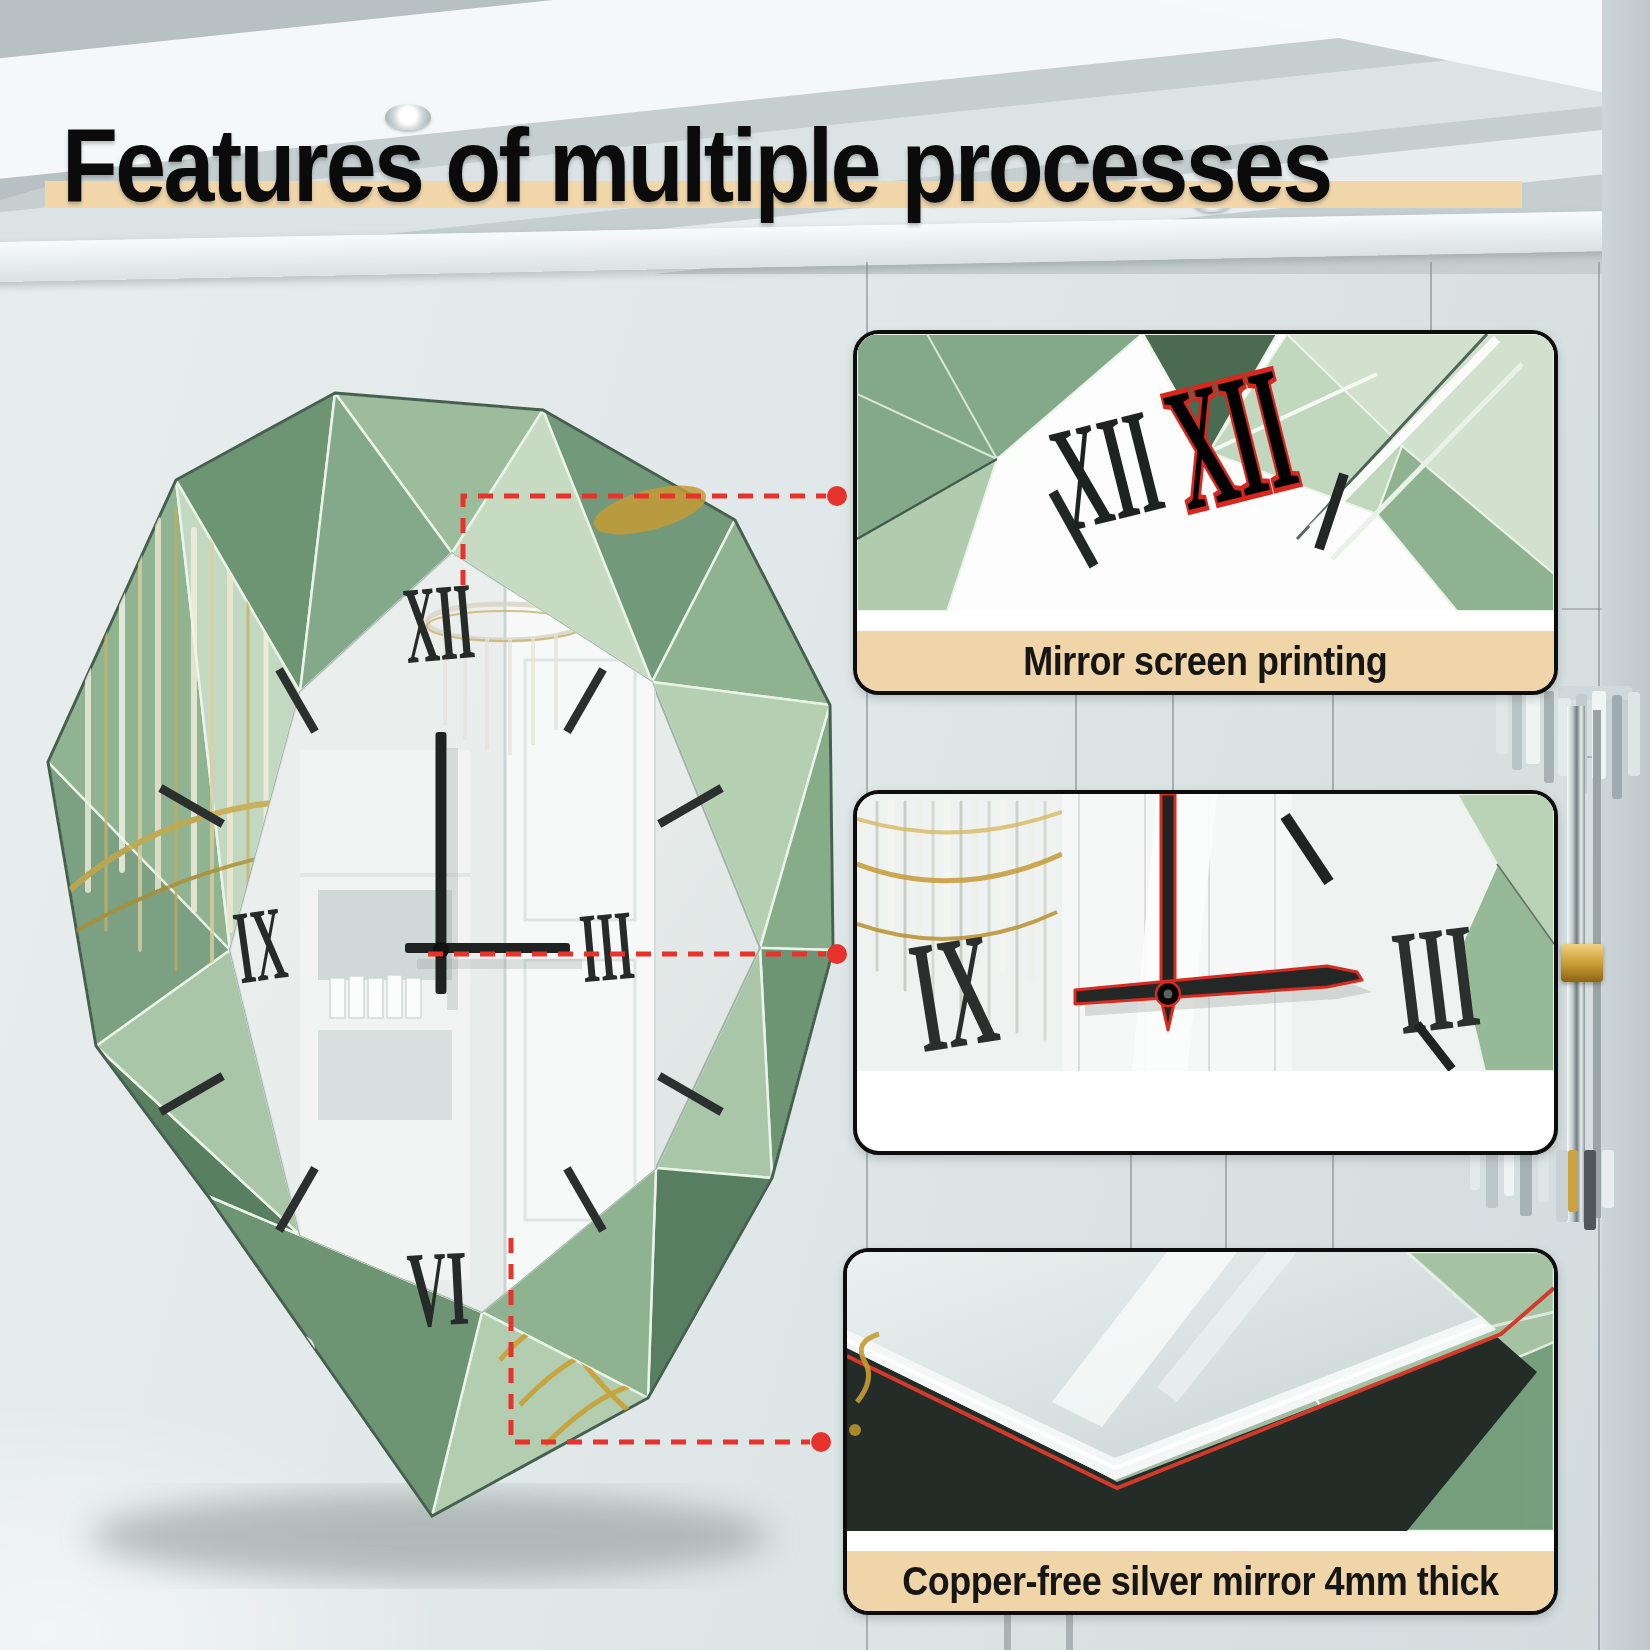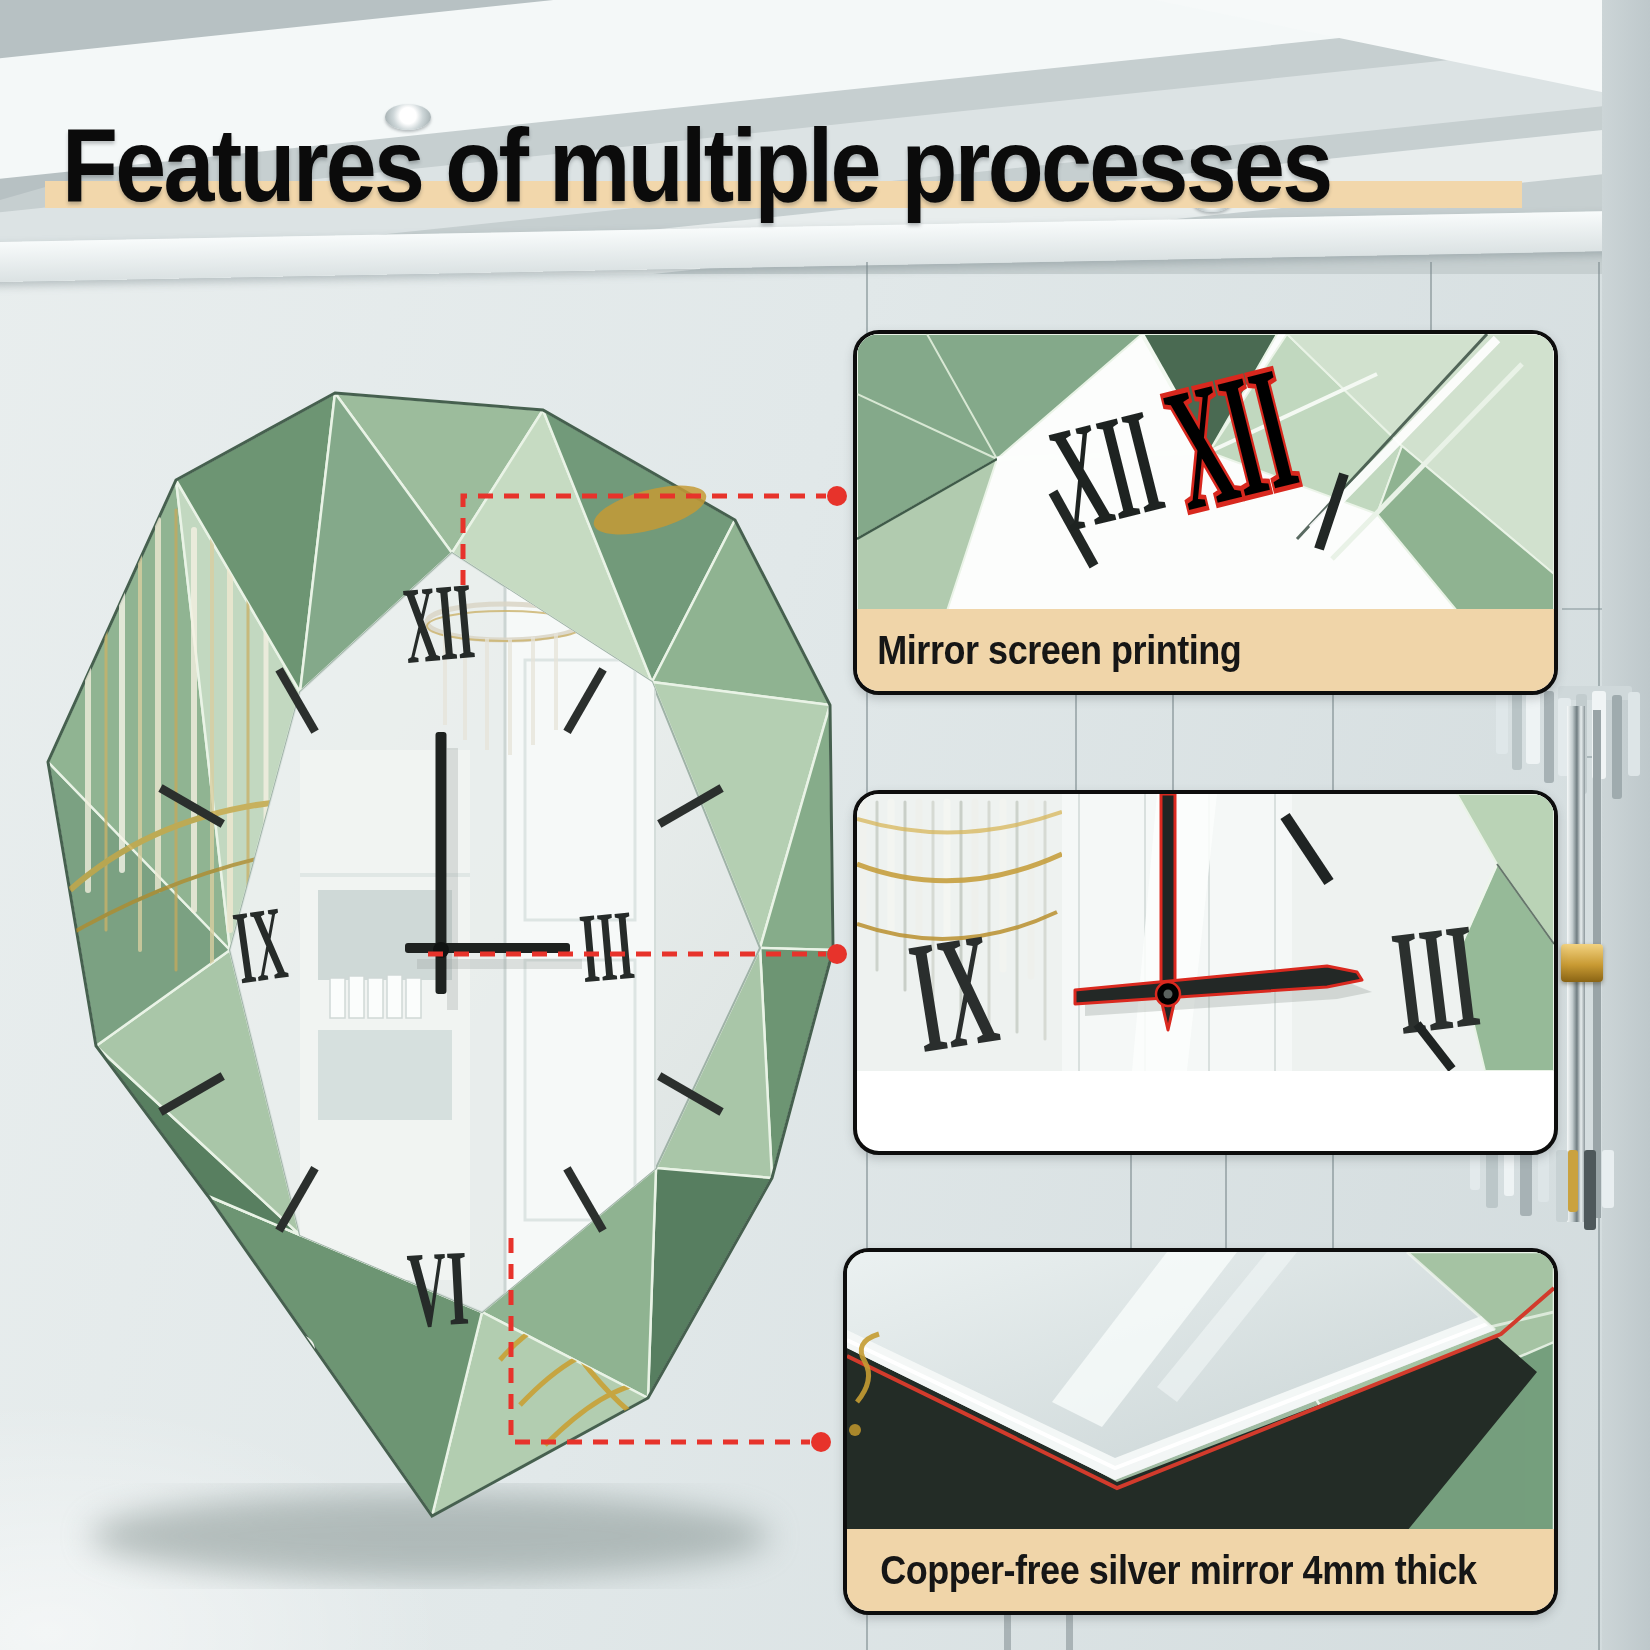--- a/index.html
+++ b/index.html
@@ -40,22 +40,22 @@
   .title-bar{left:45px;top:181px;width:1477px;height:27px;background:#f2d7ab;}
   .title-text{left:62px;top:113px;font-size:104px;font-weight:700;letter-spacing:-3px;color:#0b0b0b;
               line-height:104px;white-space:nowrap;transform:scaleX(.88);transform-origin:left top;
               text-shadow:0 3px 4px rgba(40,45,50,.28);}
 
   
   .callout{position:absolute;border:4px solid #0d0d0d;border-radius:26px;overflow:hidden;
            background:#fff;box-sizing:border-box;box-shadow:0 4px 10px rgba(70,80,85,.25);}
   .scene{position:absolute;left:0;top:0;right:0;bottom:80px;}
   .scene svg{display:block;width:100%;height:100%;}
-  .caption{position:absolute;left:0;right:0;bottom:0;height:82px;background:#f0d5a9;
-           display:flex;align-items:center;}
+  .caption{position:absolute;left:0;right:0;bottom:0;height:60px;background:#f0d5a9;
+           display:flex;align-items:center;justify-content:center;}
   .caption span{font-size:40px;font-weight:700;color:#161616;letter-spacing:-.5px;
                 white-space:nowrap;transform:scaleX(.9);}
 
   .serif-num{font-family:"Liberation Serif",serif;font-weight:700;}
 </style>
 </head>
 <body>
 
 <div class="canvas">
 

